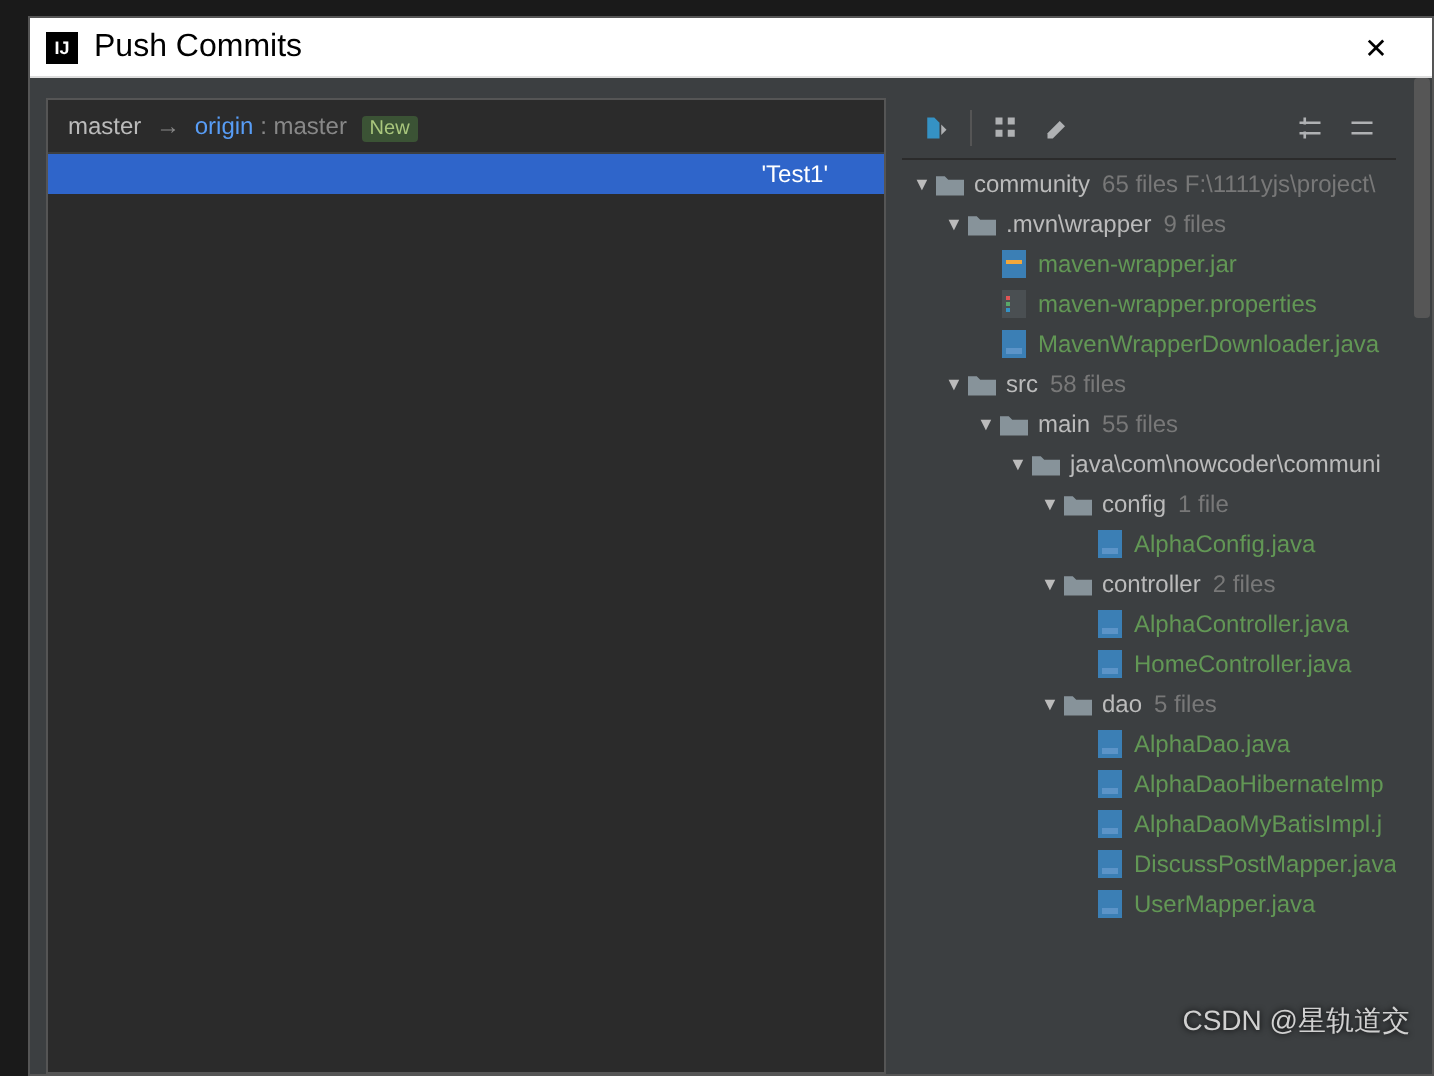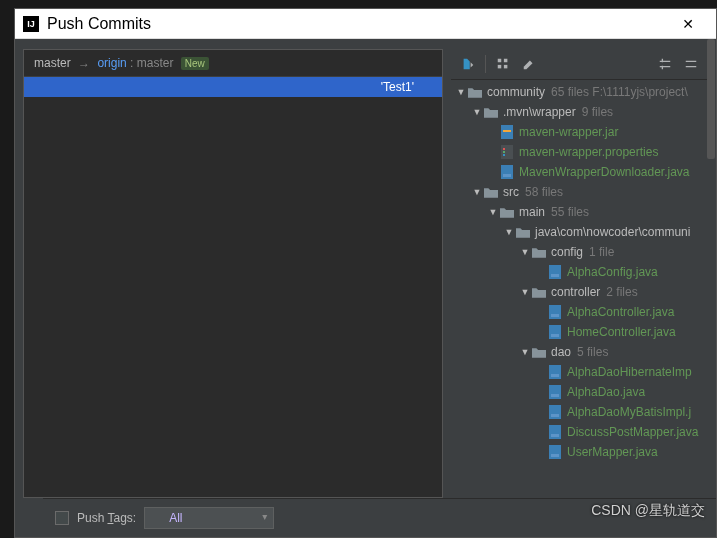--- a/index.html
+++ b/index.html
@@ -2,21 +2,21 @@
 <html><head>
 <meta charset="utf-8">
 <style>
 * { margin: 0; padding: 0; box-sizing: border-box; font-family: "Segoe UI", Arial, sans-serif; font-size: 12px; }
 body { background: #1a1a1a; width: 717px; height: 538px; overflow: hidden; position: relative; }
 .dialog { position: absolute; left: 14px; top: 8px; width: 703px; height: 530px; background: #3c3f41; border: 1px solid #555; display: flex; flex-direction: column; }
 .titlebar { background: #ffffff; height: 30px; display: flex; align-items: center; padding: 12px 8px; border-bottom: 1px solid #ddd; }
 .titlebar .app-icon { width: 16px; height: 16px; background: #000; color: #fff; display: flex; align-items: center; justify-content: center; font-size: 9px; font-weight: bold; margin-right: 8px; }
 .titlebar .title { color: #000; font-size: 16px; flex: 1; }
 .titlebar .close { width: 40px; height: 30px; display: flex; align-items: center; justify-content: center; color: #000; font-size: 14px; cursor: pointer; }
-.content { flex: 1; display: flex; flex-direction: column; background: #3c3f41; }
+.content { flex: 1; display: flex; flex-direction: row; background: #3c3f41; }
 .main-area { flex: 1; display: flex; padding: 10px 8px 0 8px; gap: 8px; min-height: 0; }
 .left-panel { width: 420px; background: #2b2b2b; border: 1px solid #555; display: flex; flex-direction: column; }
 .branch-header { padding: 6px 10px; color: #bbb; font-size: 12px; border-bottom: 1px solid #3c3f41; }
 .branch-header .arrow { color: #888; margin: 0 4px; }
 .branch-header .remote { color: #589df6; }
 .branch-header .tracking { color: #888; }
 .branch-header .new-badge { background: #3b5335; color: #a9c77d; font-size: 10px; padding: 1px 4px; border-radius: 2px; margin-left: 4px; }
 .commit-list { flex: 1; }
 .commit-item { background: #2f65ca; color: #fff; padding: 3px 28px; font-size: 12px; text-align: right; }
 .right-panel { flex: 1; background: #3c3f41; display: flex; flex-direction: column; min-width: 0; }
@@ -251,31 +251,31 @@
               <span class="meta">5 files</span>
             </div>
             <div class="tree-row" style="padding-left: 84px;">
               <span class="twisty"></span>
               <span class="icon file-icon">
                 <svg viewBox="0 0 12 14">
                   <rect width="12" height="14" fill="#3b7fb5"></rect>
                   <rect x="2" y="9" width="8" height="3" fill="#5c94c8"></rect>
                 </svg>
               </span>
+              <span class="name added">AlphaDao.java</span>
+            </div>
+            <div class="tree-row" style="padding-left: 84px;">
+              <span class="twisty"></span>
+              <span class="icon file-icon">
+                <svg viewBox="0 0 12 14">
+                  <rect width="12" height="14" fill="#3b7fb5"></rect>
+                  <rect x="2" y="9" width="8" height="3" fill="#5c94c8"></rect>
+                </svg>
+              </span>
               <span class="name added">AlphaDaoHibernateImp</span>
-            </div>
-            <div class="tree-row" style="padding-left: 84px;">
-              <span class="twisty"></span>
-              <span class="icon file-icon">
-                <svg viewBox="0 0 12 14">
-                  <rect width="12" height="14" fill="#3b7fb5"></rect>
-                  <rect x="2" y="9" width="8" height="3" fill="#5c94c8"></rect>
-                </svg>
-              </span>
-              <span class="name added">AlphaDao.java</span>
             </div>
             <div class="tree-row" style="padding-left: 84px;">
               <span class="twisty"></span>
               <span class="icon file-icon">
                 <svg viewBox="0 0 12 14">
                   <rect width="12" height="14" fill="#3b7fb5"></rect>
                   <rect x="2" y="9" width="8" height="3" fill="#5c94c8"></rect>
                 </svg>
               </span>
               <span class="name added">AlphaDaoMyBatisImpl.j</span>

